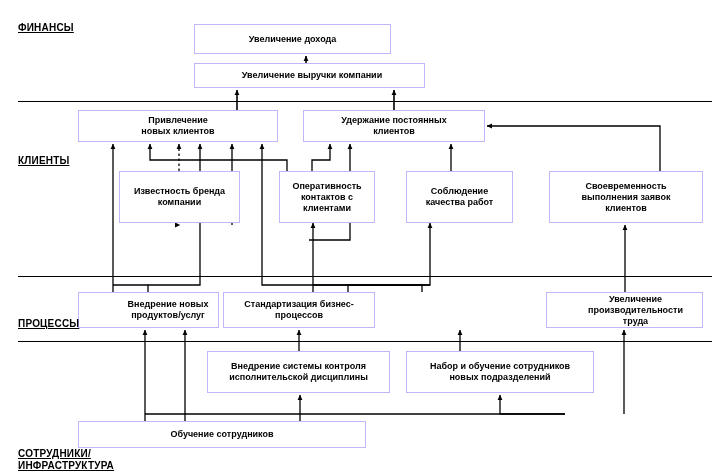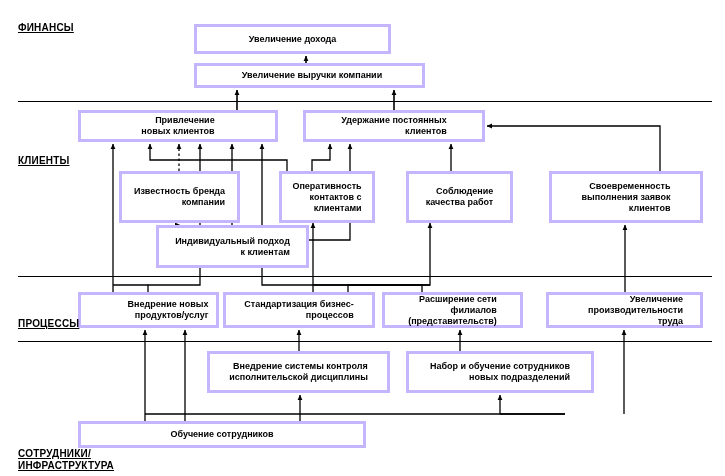--- a/index.html
+++ b/index.html
@@ -19,26 +19,26 @@
     position: absolute;
     left: 0;
     top: 0;
     width: 725px;
     height: 476px;
     pointer-events: none;
   }
   .node {
     position: absolute;
     box-sizing: border-box;
-    border: 3px solid #c4b5fd;
+    border: 1px solid #c4b5fd;
     background: #ffffff;
     display: flex;
     align-items: center;
     justify-content: center;
-    text-align: right;
+    text-align: center;
     font-weight: bold;
     font-size: 9px;
     line-height: 11px;
     color: #000000;
     padding: 1px 3px;
     z-index: 3;
   }
   .perspective-label {
     position: absolute;
     font-weight: bold;
@@ -147,29 +147,24 @@
   <div class="node" style="left: 119px; top: 171px; width: 121px; height: 52px; white-space: pre-line;">Известность бренда
 компании</div>
   <div class="node" style="left: 279px; top: 171px; width: 96px; height: 52px; white-space: pre-line;">Оперативность
 контактов с
 клиентами</div>
   <div class="node" style="left: 406px; top: 171px; width: 107px; height: 52px; white-space: pre-line;">Соблюдение
 качества работ</div>
   <div class="node" style="left: 549px; top: 171px; width: 154px; height: 52px; white-space: pre-line;">Своевременность
 выполнения заявок
 клиентов</div>
-  <div class="node" style="left: 156px; top: 225px; width: 153px; height: 43px; white-space: pre-line;">Индивидуальный подход
-к клиентам</div>
   <div class="node" style="left: 78px; top: 292px; width: 141px; height: 36px; white-space: pre-line; padding-left: 42px;">Внедрение новых
 продуктов/услуг</div>
   <div class="node" style="left: 223px; top: 292px; width: 152px; height: 36px; white-space: pre-line;">Стандартизация бизнес-
 процессов</div>
-  <div class="node" style="left: 382px; top: 292px; width: 141px; height: 36px; white-space: pre-line;">Расширение сети
-филиалов
-(представительств)</div>
   <div class="node" style="left: 546px; top: 292px; width: 157px; height: 36px; white-space: pre-line; padding-left: 25px;">Увеличение
 производительности
 труда</div>
   <div class="node" style="left: 207px; top: 351px; width: 183px; height: 42px; white-space: pre-line;">Внедрение системы контроля
 исполнительской дисциплины</div>
   <div class="node" style="left: 406px; top: 351px; width: 188px; height: 42px; white-space: pre-line;">Набор и обучение сотрудников
 новых подразделений</div>
   <div class="node" style="left:78px; top:421px; width:288px; height:27px;">Обучение сотрудников</div>
 
 </div>

